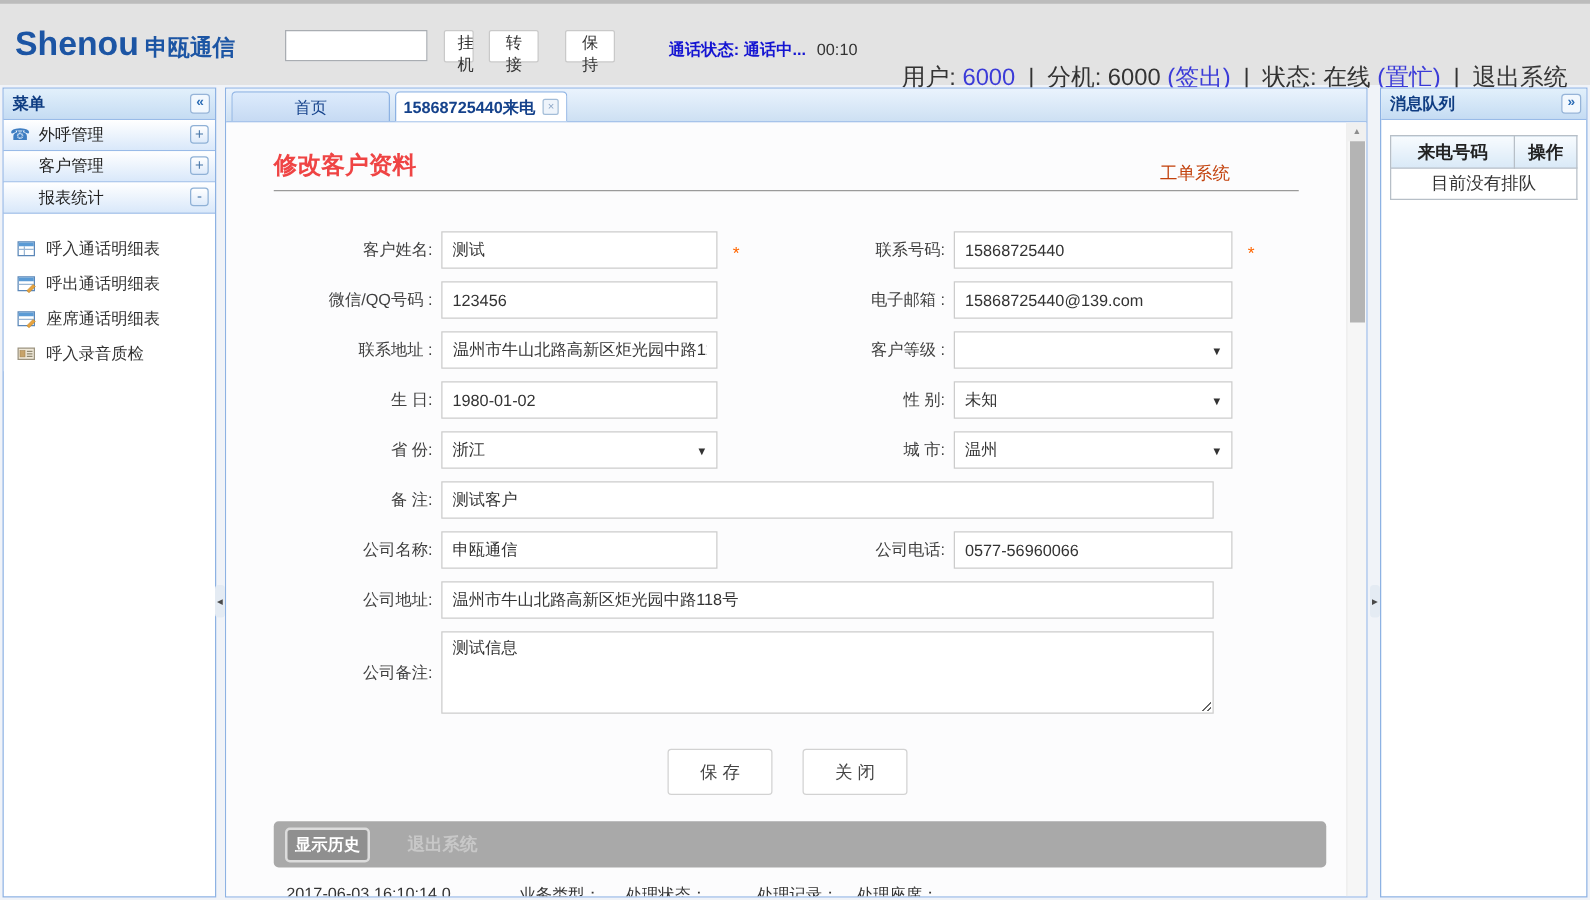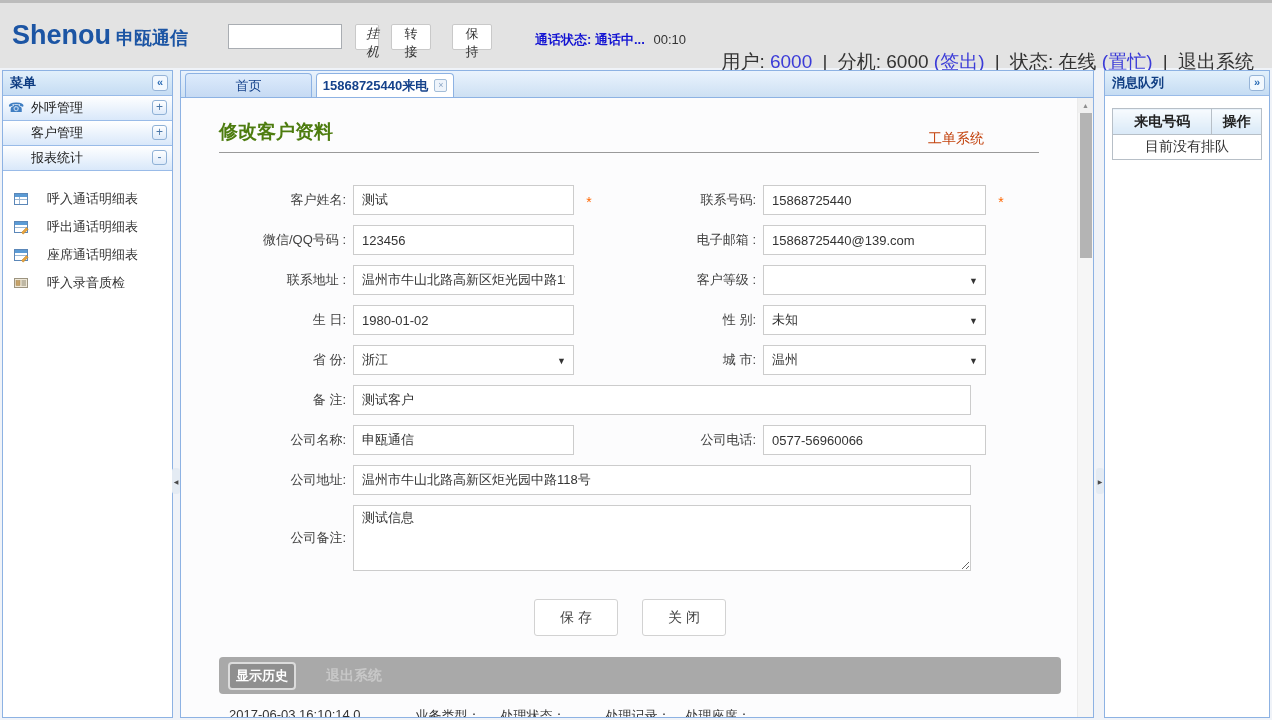--- a/index.html
+++ b/index.html
@@ -7,42 +7,42 @@
   body { font-family:"Liberation Sans","DejaVu Sans",sans-serif; background:#f0f3f8; }
   #app { position:relative; width:1272px; height:720px; overflow:hidden; background:#f0f3f8; }
 
   
   #topbar { position:absolute; left:0; top:0; width:1272px; height:68px; background:#e3e3e3; border-top:3px solid #bcbcbc; }
   .logo { position:absolute; left:12px; top:17px; color:#1c55a4; white-space:nowrap; }
   .logo-en { font-size:27px; font-weight:bold; }
   .logo-cn { font-size:18px; font-weight:bold; margin-left:5px; }
   .dial-input { position:absolute; left:228px; top:21px; width:114px; height:25px; border:1px solid #a9adb2; background:#fff; padding:0 5px; font-size:13px; }
   .call-btn { position:absolute; top:21px; height:26px; background:#fff; border:1px solid #c9c9c9; border-radius:2px; font-size:13px; color:#333; padding:0 10px; cursor:pointer; }
-  #btn-hangup { left:355px; width:24px;font-style:italic; }
+  #btn-hangup { left:355px; width:24px; }
   #btn-transfer { left:391px; width:40px; }
   #btn-hold { left:452px; width:40px; }
   .call-status { position:absolute; left:535px; top:28px; font-size:13px; white-space:nowrap; }
   .call-status b { color:#1414d2; font-weight:bold; }
   .call-timer { color:#333; margin-left:5px; }
   .user-info { position:absolute; right:18px; top:46px; font-size:19px; color:#333; white-space:nowrap; }
   .user-info .lnk { color:#3b3bd8; cursor:pointer; }
   .user-info .sep { margin:0 5px; color:#333; }
 
   
   .panel { position:absolute; top:70px; height:648px; background:#fff; border:1px solid #8db2e3; }
   .panel-header { height:25px; background:linear-gradient(#e2f0fb,#c5dcf3); border-bottom:1px solid #99bbe8; color:#0f3d82; font-weight:bold; font-size:13px; line-height:24px; padding:0 7px; position:relative; }
   .hdr-tool { position:absolute; right:4px; top:4px; width:16px; height:16px; border:1px solid #96b4d8; border-radius:3px; background:#f2f8fe; color:#2b6cb5; font-size:11px; line-height:13px; text-align:center; cursor:pointer; font-weight:bold; }
 
   
   #left-panel { left:2px; width:171px; }
   .acc-row { height:25px; background:linear-gradient(#ffffff,#d9e8fa); border-bottom:1px solid #99bbe8; position:relative; line-height:24px; font-size:13px; color:#222; padding-left:28px; cursor:pointer; }
   .acc-icon { position:absolute; left:5px; top:4px; width:16px; height:16px; font-size:13px; line-height:16px; color:#3f7ec2; text-align:center; }
   .acc-toggle { position:absolute; right:5px; top:4px; width:15px; height:15px; border:1px solid #8fb1d6; border-radius:3px; background:linear-gradient(#ffffff,#ddeafa); color:#4a77a8; font-size:12px; line-height:12px; text-align:center; cursor:pointer; }
   .submenu { padding:14px 0 0 10px; background:#fff; }
-  .sub-item { height:28px; display:flex; align-items:center; font-size:13px; color:#333; gap:18px; cursor:pointer; }
+  .sub-item { height:28px; display:flex; align-items:center; font-size:13px; color:#333; gap:8px; cursor:pointer; }
 
   
   .vsplitter { position:absolute; top:70px; width:8px; height:648px; }
   #left-splitter { left:172px; } #right-splitter { left:1096px; }
   .splitter-grip { position:absolute; top:398px; left:0px; width:8px; height:26px; background:#e4ebf3; border-radius:3px; display:flex; align-items:center; justify-content:center; font-size:6px; color:#4a4a4a; cursor:pointer; }
 
   
   #main-panel { left:180px; width:914px; }
   .tabstrip { height:27px; background:linear-gradient(#eaf3fd,#cde0f3); border-bottom:1px solid #8db2e3; display:flex; align-items:flex-end; padding-left:4px; }
   .tab { height:24px; border:1px solid #8db2e3; border-bottom:none; border-radius:4px 4px 0 0; display:flex; align-items:center; justify-content:center; font-size:13px; color:#15428b; margin-right:4px; cursor:pointer; }
@@ -50,21 +50,21 @@
   .tab.active { width:138px; background:#fff; font-weight:bold; }
   .tab-close { width:13px; height:13px; border:1px solid #a3bdd8; border-radius:2px; background:#eef4fb; color:#8aa4c4; font-size:9px; line-height:11px; text-align:center; margin-left:6px; font-weight:normal; cursor:pointer; }
 
   .content { position:absolute; left:0; top:27px; width:912px; height:619px; background:#fcfcfd; overflow:hidden; }
 
   .scrollbar { position:absolute; right:0; top:0; width:16px; height:619px; background:#f6f6f6; border-left:1px solid #ebebeb; }
   .scroll-up { height:15px; background:#f0f0f0; text-align:center; font-size:7px; color:#8d8d8d; line-height:15px; cursor:pointer; }
   .scroll-thumb { position:absolute; top:15px; left:2px; width:12px; height:145px; background:#b4b4b4; cursor:pointer; }
 
   .title-row { margin:21px 54px 0 38px; position:relative; border-bottom:1px solid #9a9a9a; padding-bottom:7px; }
-  .page-title { font-size:19px; font-weight:bold; color:#4d7c0f; }
+  .page-title { font-size:19px; font-weight:bold; color:#ef4444; }
   .wo-link { position:absolute; right:55px; bottom:4px; font-size:14px; color:#c2410c; cursor:pointer; }
 
   .form { margin:32px 0 0 38px; width:822px; font-size:13px; }
   .frow { display:flex; margin-bottom:10px; height:30px; align-items:center; }
   .frow.tall { height:66px; margin-bottom:0; }
   .flabel { text-align:right; color:#404040; padding-right:7px; }
   .l1 { width:134px; } .l2 { width:159px; }
   .cell-req { width:30px; text-align:center; color:#f60; font-size:14px; padding-top:4px; }
   .c1 { width:221px; } .c2 { width:223px; } .cw { width:618px; }
   .finput { width:100%; height:30px; border:1px solid #ccc; padding:0 8px; font-size:13px; color:#333; background:#fff; font-family:inherit; }

